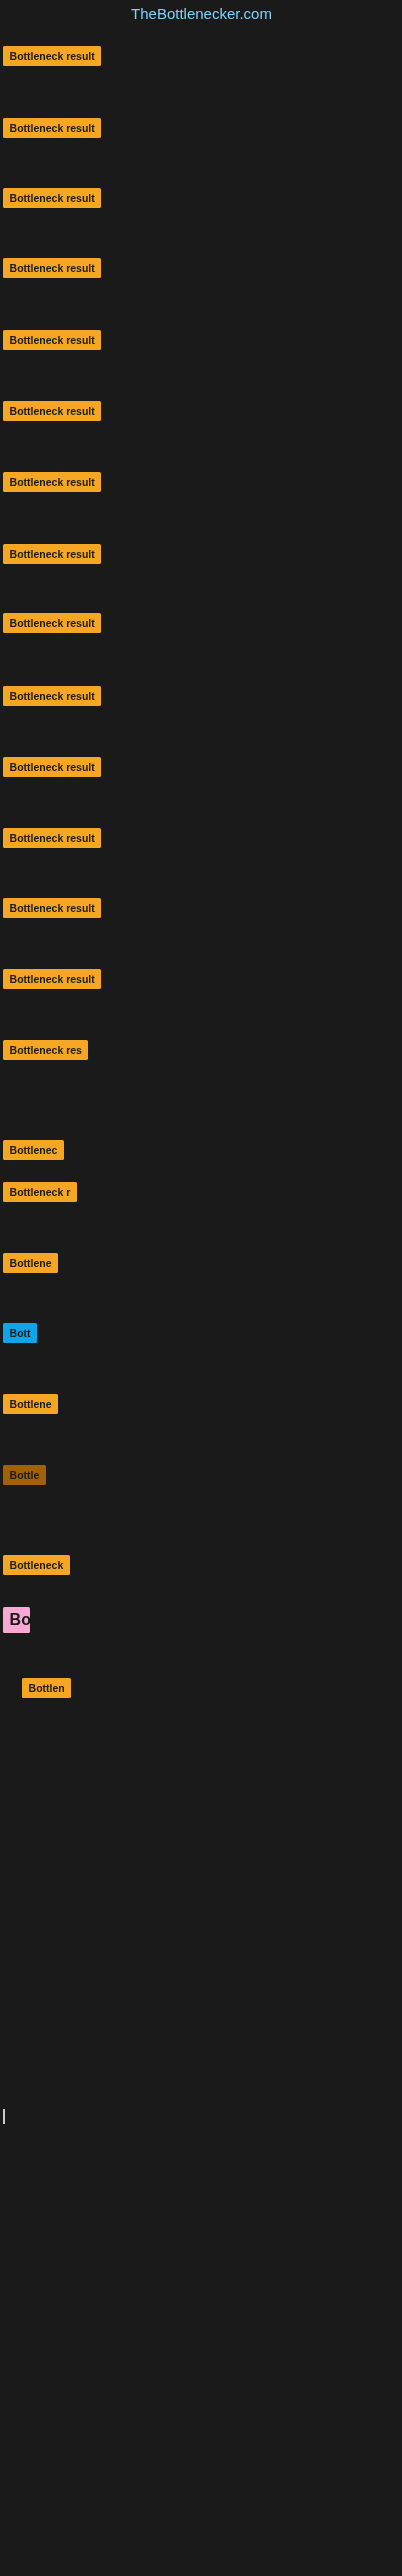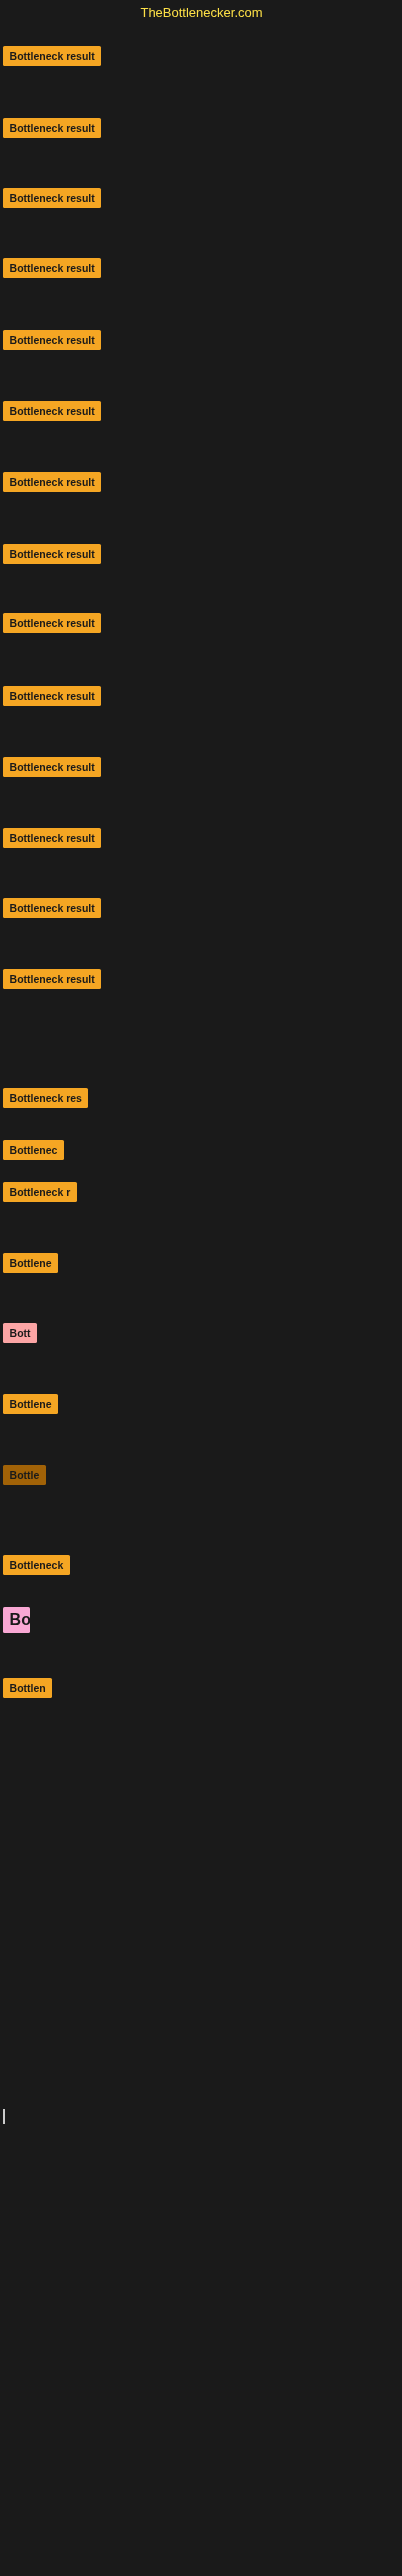--- a/index.html
+++ b/index.html
@@ -13,44 +13,44 @@
       min-height: 2576px;
       background-color: #1a1a1a;
       font-family: Arial, sans-serif;
       position: relative;
     }
   </style>
 </head>
 <body>
 
 <div style="position: absolute; top: 0; left: 0; width: 100%; text-align: center; padding: 4.8px 0;">
-  <span style="color: #fde047; font-size: 13px;">TheBottlenecker.com</span>
+  <span style="color: #7dd3fc; font-size: 15px;">TheBottlenecker.com</span>
 </div>
 
 <div id="results-container">
     <div style="position: absolute; top: 46px; left: 3.2px;"><span style="background-color: rgb(245, 166, 35); color: rgb(26, 26, 26); font-size: 10.5px; font-weight: bold; padding: 4px 6.4px; display: inline-block; border-radius: 1.6px; max-width: 113px; overflow: hidden; white-space: nowrap;">Bottleneck result</span></div>
     <div style="position: absolute; top: 118px; left: 3.2px;"><span style="background-color: rgb(245, 166, 35); color: rgb(26, 26, 26); font-size: 10.5px; font-weight: bold; padding: 4px 6.4px; display: inline-block; border-radius: 1.6px; max-width: 113px; overflow: hidden; white-space: nowrap;">Bottleneck result</span></div>
     <div style="position: absolute; top: 188px; left: 3.2px;"><span style="background-color: rgb(245, 166, 35); color: rgb(26, 26, 26); font-size: 10.5px; font-weight: bold; padding: 4px 6.4px; display: inline-block; border-radius: 1.6px; max-width: 113px; overflow: hidden; white-space: nowrap;">Bottleneck result</span></div>
     <div style="position: absolute; top: 258px; left: 3.2px;"><span style="background-color: rgb(245, 166, 35); color: rgb(26, 26, 26); font-size: 10.5px; font-weight: bold; padding: 4px 6.4px; display: inline-block; border-radius: 1.6px; max-width: 113px; overflow: hidden; white-space: nowrap;">Bottleneck result</span></div>
     <div style="position: absolute; top: 330px; left: 3.2px;"><span style="background-color: rgb(245, 166, 35); color: rgb(26, 26, 26); font-size: 10.5px; font-weight: bold; padding: 4px 6.4px; display: inline-block; border-radius: 1.6px; max-width: 113px; overflow: hidden; white-space: nowrap;">Bottleneck result</span></div>
     <div style="position: absolute; top: 401px; left: 3.2px;"><span style="background-color: rgb(245, 166, 35); color: rgb(26, 26, 26); font-size: 10.5px; font-weight: bold; padding: 4px 6.4px; display: inline-block; border-radius: 1.6px; max-width: 113px; overflow: hidden; white-space: nowrap;">Bottleneck result</span></div>
     <div style="position: absolute; top: 472px; left: 3.2px;"><span style="background-color: rgb(245, 166, 35); color: rgb(26, 26, 26); font-size: 10.5px; font-weight: bold; padding: 4px 6.4px; display: inline-block; border-radius: 1.6px; max-width: 113px; overflow: hidden; white-space: nowrap;">Bottleneck result</span></div>
     <div style="position: absolute; top: 544px; left: 3.2px;"><span style="background-color: rgb(245, 166, 35); color: rgb(26, 26, 26); font-size: 10.5px; font-weight: bold; padding: 4px 6.4px; display: inline-block; border-radius: 1.6px; max-width: 113px; overflow: hidden; white-space: nowrap;">Bottleneck result</span></div>
     <div style="position: absolute; top: 613px; left: 3.2px;"><span style="background-color: rgb(245, 166, 35); color: rgb(26, 26, 26); font-size: 10.5px; font-weight: bold; padding: 4px 6.4px; display: inline-block; border-radius: 1.6px; max-width: 113px; overflow: hidden; white-space: nowrap;">Bottleneck result</span></div>
     <div style="position: absolute; top: 686px; left: 3.2px;"><span style="background-color: rgb(245, 166, 35); color: rgb(26, 26, 26); font-size: 10.5px; font-weight: bold; padding: 4px 6.4px; display: inline-block; border-radius: 1.6px; max-width: 113px; overflow: hidden; white-space: nowrap;">Bottleneck result</span></div>
     <div style="position: absolute; top: 757px; left: 3.2px;"><span style="background-color: rgb(245, 166, 35); color: rgb(26, 26, 26); font-size: 10.5px; font-weight: bold; padding: 4px 6.4px; display: inline-block; border-radius: 1.6px; max-width: 113px; overflow: hidden; white-space: nowrap;">Bottleneck result</span></div>
     <div style="position: absolute; top: 828px; left: 3.2px;"><span style="background-color: rgb(245, 166, 35); color: rgb(26, 26, 26); font-size: 10.5px; font-weight: bold; padding: 4px 6.4px; display: inline-block; border-radius: 1.6px; max-width: 113px; overflow: hidden; white-space: nowrap;">Bottleneck result</span></div>
     <div style="position: absolute; top: 898px; left: 3.2px;"><span style="background-color: rgb(245, 166, 35); color: rgb(26, 26, 26); font-size: 10.5px; font-weight: bold; padding: 4px 6.4px; display: inline-block; border-radius: 1.6px; max-width: 113px; overflow: hidden; white-space: nowrap;">Bottleneck result</span></div>
     <div style="position: absolute; top: 969px; left: 3.2px;"><span style="background-color: rgb(245, 166, 35); color: rgb(26, 26, 26); font-size: 10.5px; font-weight: bold; padding: 4px 6.4px; display: inline-block; border-radius: 1.6px; max-width: 113px; overflow: hidden; white-space: nowrap;">Bottleneck result</span></div>
-    <div style="position: absolute; top: 1088px; left: 3.2px;"><span style="background-color: rgb(245, 166, 35); color: rgb(26, 26, 26); font-size: 10.5px; font-weight: bold; padding: 4px 6.4px; display: inline-block; border-radius: 1.6px; max-width: 89px; overflow: hidden; white-space: nowrap;">Bottleneck res</span></div>
+    <div style="position: absolute; top: 1040px; left: 3.2px;"><span style="background-color: rgb(245, 166, 35); color: rgb(26, 26, 26); font-size: 10.5px; font-weight: bold; padding: 4px 6.4px; display: inline-block; border-radius: 1.6px; max-width: 89px; overflow: hidden; white-space: nowrap;">Bottleneck res</span></div>
     <div style="position: absolute; top: 1111px; left: 3.2px; margin-top: 29px;"><span style="background-color: rgb(245, 166, 35); color: rgb(26, 26, 26); font-size: 10.5px; font-weight: bold; padding: 4px 6.4px; display: inline-block; border-radius: 1.6px; max-width: 64px; overflow: hidden; white-space: nowrap;">Bottlenec</span></div>
     <div style="position: absolute; top: 1182px; left: 3.2px;"><span style="background-color: rgb(245, 166, 35); color: rgb(26, 26, 26); font-size: 10.5px; font-weight: bold; padding: 4px 6.4px; display: inline-block; border-radius: 1.6px; max-width: 76px; overflow: hidden; white-space: nowrap; text-align: right;">Bottleneck r</span></div>
     <div style="position: absolute; top: 1253px; left: 3.2px;"><span style="background-color: rgb(245, 166, 35); color: rgb(26, 26, 26); font-size: 10.5px; font-weight: bold; padding: 4px 6.4px; display: inline-block; border-radius: 1.6px; max-width: 56px; overflow: hidden; white-space: nowrap;">Bottlene</span></div>
-    <div style="position: absolute; top: 1323px; left: 3.2px;"><span style="background-color: #fca5a5; color: rgb(26, 26, 26); font-size: 10.5px; font-weight: bold; padding: 4px 6.4px; display: inline-block; border-radius: 1.6px; max-width: 34px; overflow: hidden; white-space: nowrap;">Bott</span></div>
+    <div style="position: absolute; top: 1323px; left: 3.2px;"><span style="background-color: #0ea5e9; color: rgb(26, 26, 26); font-size: 10.5px; font-weight: bold; padding: 4px 6.4px; display: inline-block; border-radius: 1.6px; max-width: 34px; overflow: hidden; white-space: nowrap;">Bott</span></div>
     <div style="position: absolute; top: 1394px; left: 3.2px;"><span style="background-color: rgb(245, 166, 35); color: rgb(26, 26, 26); font-size: 10.5px; font-weight: bold; padding: 4px 6.4px; display: inline-block; border-radius: 1.6px; max-width: 56px; overflow: hidden; white-space: nowrap;">Bottlene</span></div>
     <div style="position: absolute; top: 1465px; left: 3.2px;"><span style="background-color: #a16207; color: rgb(26, 26, 26); font-size: 10.5px; font-weight: bold; padding: 4px 6.4px; display: inline-block; border-radius: 1.6px; max-width: 44px; overflow: hidden; white-space: nowrap;">Bottle</span></div>
     <div style="position: absolute; top: 1536px; left: 3.2px; margin-top: 19px;"><span style="background-color: rgb(245, 166, 35); color: rgb(26, 26, 26); font-size: 10.5px; font-weight: bold; padding: 4px 6.4px; display: inline-block; border-radius: 1.6px; max-width: 68px; overflow: hidden; white-space: nowrap;">Bottleneck</span></div>
     <div style="position: absolute; top: 1607px; left: 3.2px;"><span style="background-color: #f9a8d4; color: rgb(26, 26, 26); font-size: 16px; font-weight: bold; padding: 4px 6.4px; display: inline-block; border-radius: 1.6px; max-width: 27px; overflow: hidden; white-space: nowrap;">Bot</span></div>
-    <div style="position: absolute; top: 1678px; left: 3.2px;"><span style="background-color: rgb(245, 166, 35); color: rgb(26, 26, 26); font-size: 10.5px; font-weight: bold; padding: 4px 6.4px; display: inline-block; border-radius: 1.6px; max-width: 50px; overflow: hidden; white-space: nowrap;">Bottlen</span></div>
+    <div style="position: absolute; top: 1678px; left: 3.2px;"><span style="background-color: rgb(245, 166, 35); color: rgb(26, 26, 26); font-size: 10.5px; font-weight: bold; padding: 4px 6.4px; display: inline-block; border-radius: 1.6px; max-width: 50px; overflow: hidden; white-space: nowrap; margin-left: 19px;">Bottlen</span></div>
   </div>
 
 <div id="cursor-indicator" style="position: absolute; left: 3.2px; width: 1.6px; height: 14.5px; background-color: rgb(204, 204, 204); top: 2109px;"></div>
 
 
 </body></html>

